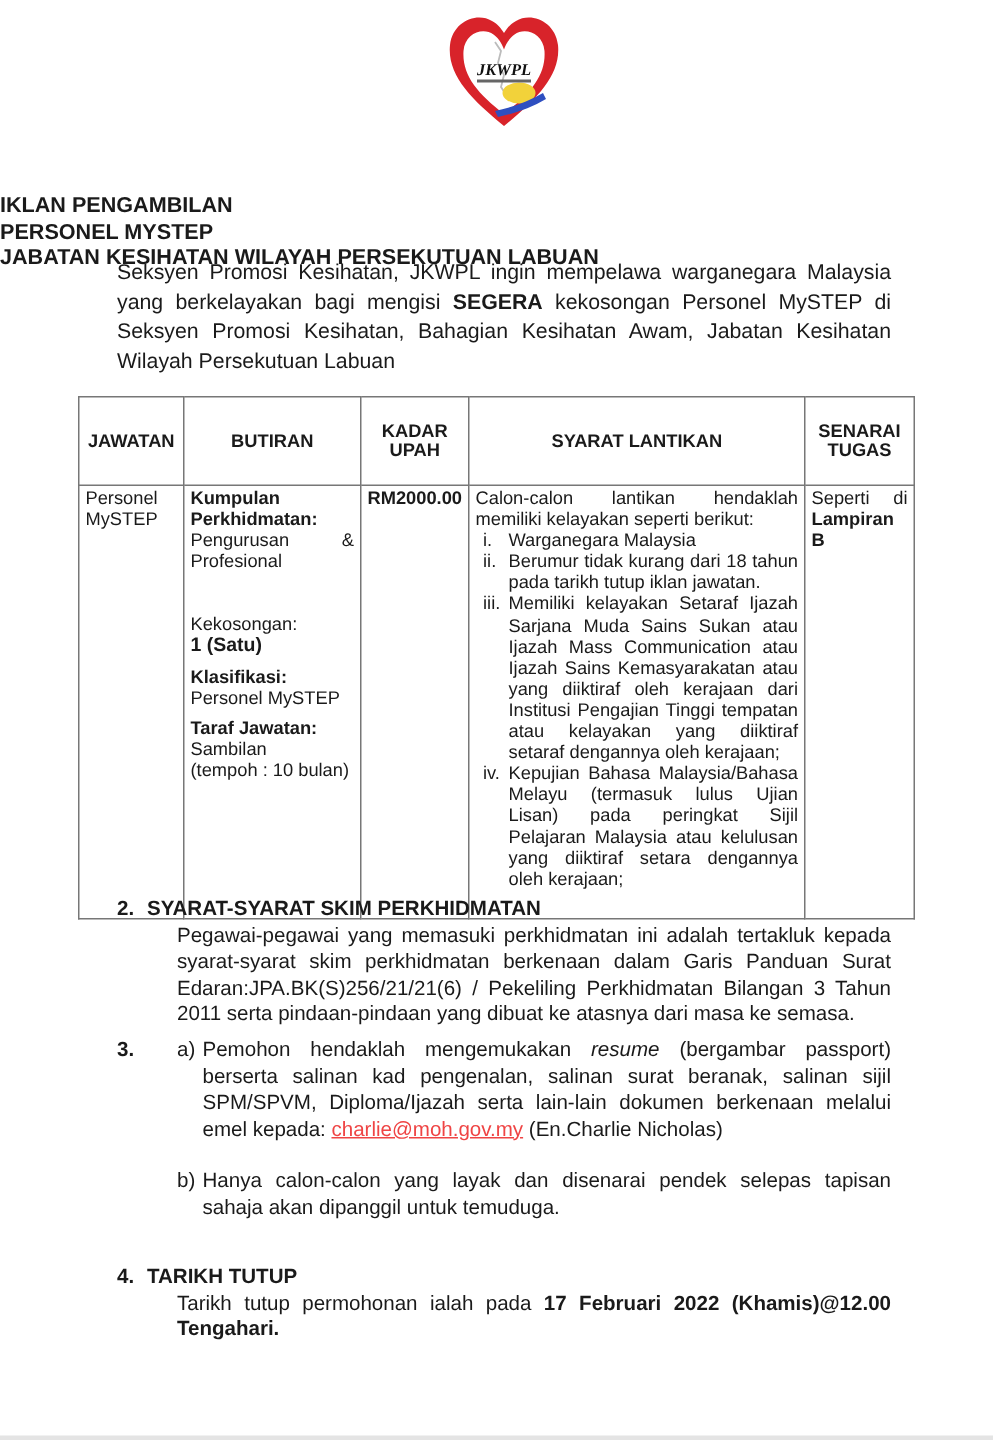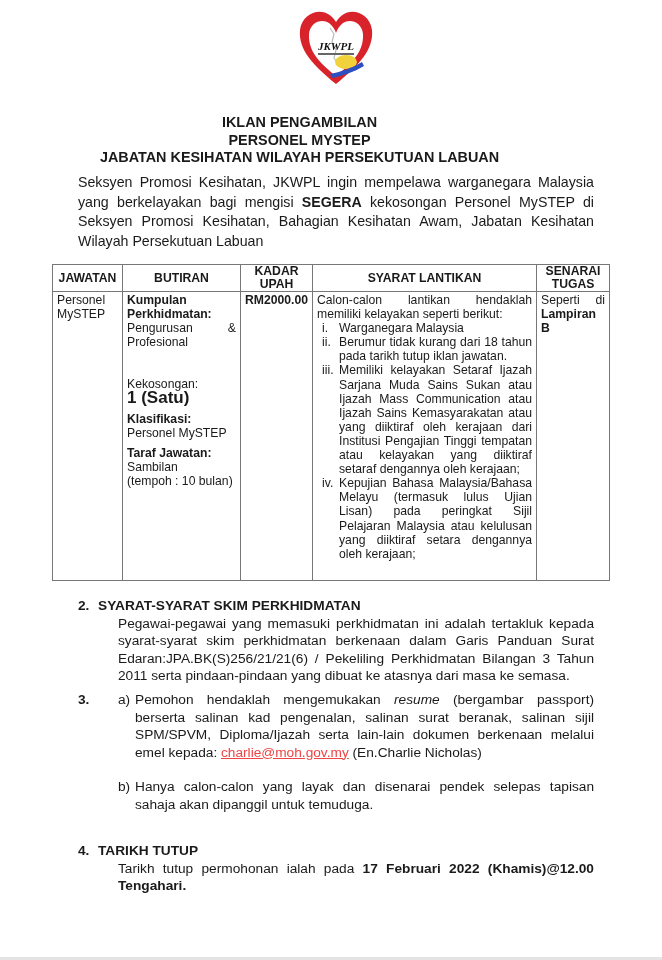--- a/index.html
+++ b/index.html
@@ -2,27 +2,27 @@
 <html><head>
 <meta charset="utf-8">
 <style>
   html, body { margin:0; padding:0; }
   body {
     width:662px; height:960px; background:#ffffff; position:relative; overflow:hidden;
     font-family:"Liberation Sans", sans-serif; color:#1a1a1a;
   }
   .bottom-strip { position:absolute; left:0; right:0; bottom:0; height:3px; background:#e4e4e4; }
   .logo { position:absolute; left:296px; top:6px; width:80px; height:82px; }
-  .title-block { position:absolute; left:0; width:599px; top:114px; text-align:center; font-weight:bold; font-size:14.4px; line-height:17.5px; }
+  .title-block { position:absolute; left:0; width:599px; top:129px; font-weight:bold; font-size:14.4px; line-height:17.5px; }
   .intro { position:absolute; left:78px; width:516px; top:173px; font-size:14.2px; line-height:19.5px; text-align:justify; }
   .intro b { font-weight:bold;margin-top:48px; }
 
   table.main { position:absolute; left:52px; top:264px; border-collapse:collapse; font-size:12.2px; line-height:14.1px; }
   table.main th, table.main td { border:1px solid #777; vertical-align:top; padding:1px 4px; }
-  table.main th { font-weight:bold; text-align:center; vertical-align:middle; height:24px; padding:0 4px; line-height:13px;}
+  table.main th { font-weight:bold; text-align:center; vertical-align:middle; height:24px; padding:16px 4px; line-height:13px;}
   .c1 { width:61px; } .c2 { width:109px; } .c3 { width:57px; } .c4 { width:215px; } .c5 { width:64px; }
   .body-row td { height:286px; }
   .bold { font-weight:bold; }
   .just { text-align:justify; }
   .gap-s { height:6px; }
   .req-list { margin:0; padding:0; list-style:none; }
   .req-list li { position:relative; padding-left:22px; text-align:justify; }
   .req-list li .num { position:absolute; left:5px; top:0; }
   .spread { display:flex; justify-content:space-between; }
 
@@ -73,21 +73,21 @@
       <td>Personel MySTEP</td>
       <td>
         <div class="bold">Kumpulan Perkhidmatan:</div>
         <div class="spread">
             <span>Pengurusan</span>
             <span>&amp;</span>
           </div>
         <div>Profesional</div>
         <div style="height:28px"></div>
         <div>Kekosongan:</div>
-        <div class="bold" style="font-size:17px">1 (Satu)</div>
+        <div class="bold" style="font-size:13px">1 (Satu)</div>
         <div class="gap-s"></div>
         <div class="bold">Klasifikasi:</div>
         <div>Personel MySTEP</div>
         <div class="gap-s"></div>
         <div class="bold">Taraf Jawatan:</div>
         <div>Sambilan</div>
         <div>(tempoh : 10 bulan)</div>
       </td>
       <td class="bold">RM2000.00</td>
       <td>

